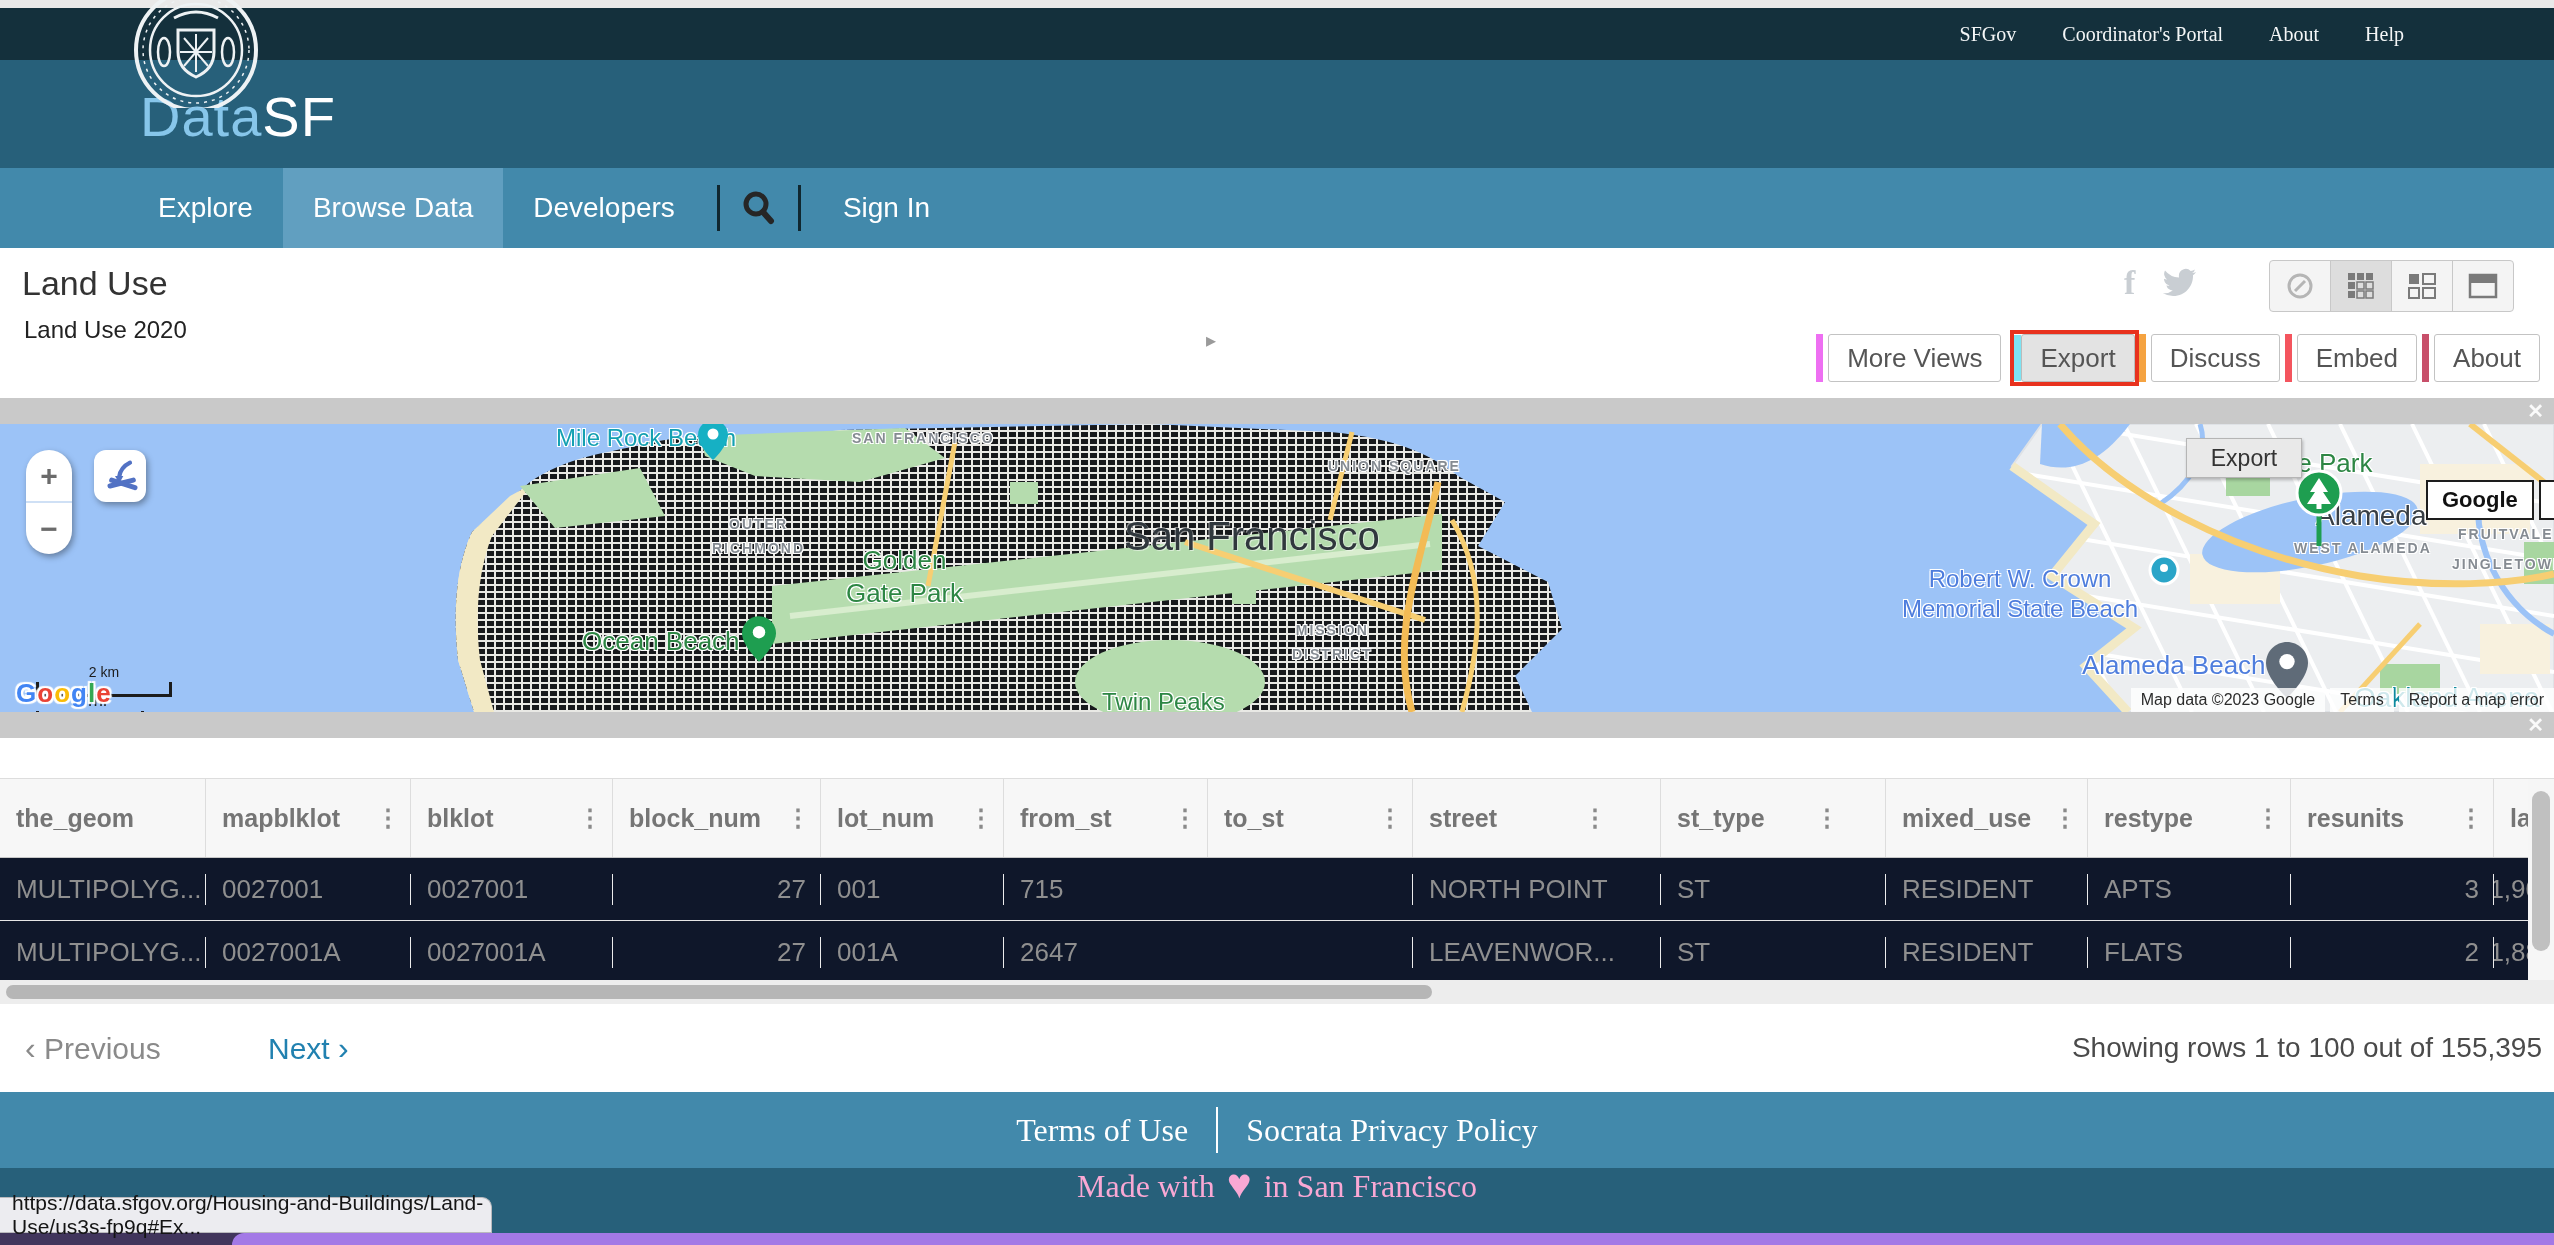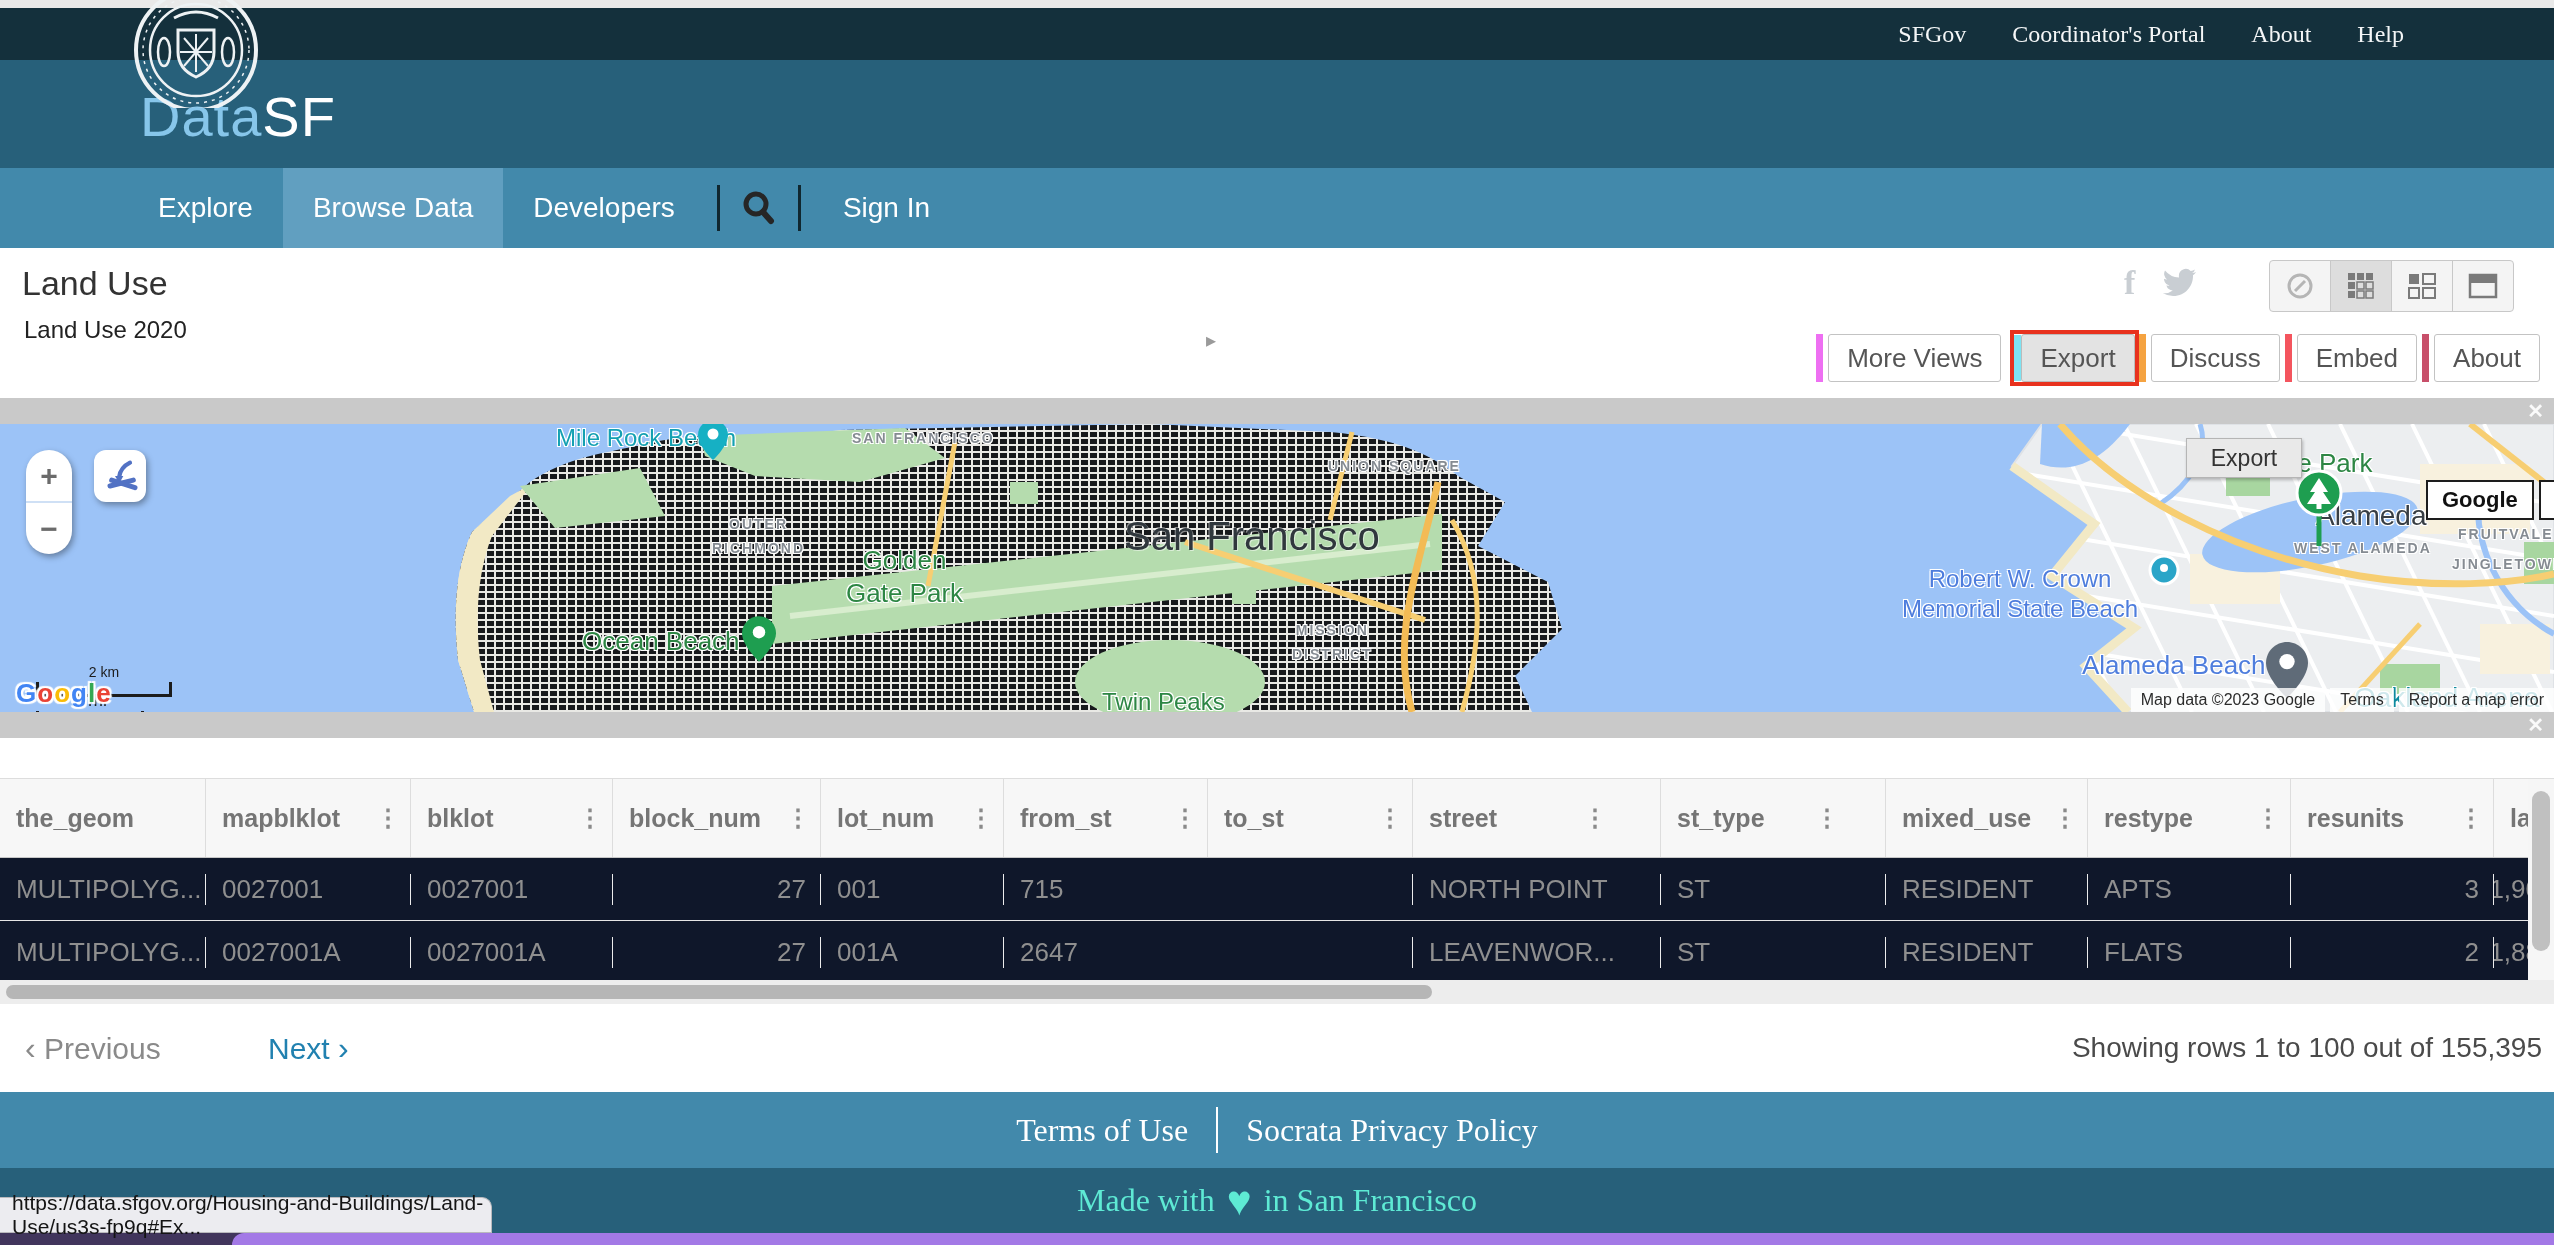--- a/index.html
+++ b/index.html
@@ -4,21 +4,21 @@
 <style>
   html,body{margin:0;padding:0;background:#ffffff;}
   #canvas{position:relative;width:2554px;height:1245px;overflow:hidden;
     font-family:"Liberation Sans",sans-serif;background:#ffffff;}
   .abs{position:absolute;}
 
   
   #topstrip{left:0;top:0;width:2554px;height:8px;background:#e9e9e9;}
   #topbar{left:0;top:8px;width:2554px;height:52px;background:#14303c;}
   #topbar-links{position:absolute;right:150px;top:0;height:100%;display:flex;align-items:center;gap:46px;
-    font-family:"Liberation Serif",serif;font-size:24px;color:#f4f6f7;}
+    font-family:"Liberation Serif",serif;font-size:20px;color:#f4f6f7;}
   #topbar-links span{cursor:pointer;}
 
   #mainheader{left:0;top:60px;width:2554px;height:108px;background:#27607a;}
   #brand{position:absolute;left:140px;top:24px;font-size:56px;font-weight:300;letter-spacing:1px;}
   #brand .b1{color:#87c6ea;} #brand .b2{color:#ffffff;font-weight:400;}
   #mainnav{position:absolute;right:130px;top:0;height:108px;display:flex;align-items:stretch;}
   .navtab{display:flex;align-items:center;padding:0 36px;color:#e8f1f6;font-size:26px;letter-spacing:2px;cursor:pointer;}
   .navtab.active{background:#4289ab;}
 
   #subnav{left:0;top:168px;width:2554px;height:80px;background:#4289ab;display:flex;align-items:stretch;}
@@ -124,22 +124,22 @@
   #prev{position:absolute;left:25px;top:26px;font-size:30px;color:#8a8a8a;cursor:pointer;}
   #next{position:absolute;left:268px;top:26px;font-size:30px;color:#2181b0;cursor:pointer;}
   .chev{font-size:32px;}
   #rowsummary{position:absolute;right:12px;top:28px;font-size:28px;color:#4a4a4a;}
 
   
   #footer1{left:0;top:1092px;width:2554px;height:76px;background:#4289ab;display:flex;align-items:center;justify-content:center;
     font-family:"Liberation Serif",serif;font-size:32px;color:#ffffff;}
   #footer1 .flink{cursor:pointer;}
   #fdivider{width:2px;height:46px;background:#ffffff;margin:0 28px;}
-  #footer2{left:0;top:1168px;width:2554px;height:65px;background:#27607a;display:flex;align-items:center;justify-content:center;
-    font-family:"Liberation Serif",serif;font-size:32px;color:#5eead4;gap:12px;}
+  #footer2{left:0;top:1168px;width:2554px;height:65px;background:#27607a;display:flex;align-items:flex-start;justify-content:center;
+    font-family:"Liberation Serif",serif;font-size:32px;color:#f9a8d4;gap:12px;}
   #footer2 .heart{font-size:42px;line-height:32px;}
   #purplebar{left:0;top:1233px;width:2554px;height:12px;background:#41355c;}
   #purplebar .inner{position:absolute;left:232px;top:0;right:0;height:12px;background:#a379e6;border-top-left-radius:12px;}
   #statusbar{left:0;top:1197px;width:492px;height:36px;background:#ececf0;border:1px solid #b9b9bd;border-left:none;
     border-top-right-radius:10px;display:flex;align-items:center;padding-left:12px;box-sizing:border-box;
     font-size:21px;color:#141414;z-index:9;}
 </style>
 </head>
 <body>
 

